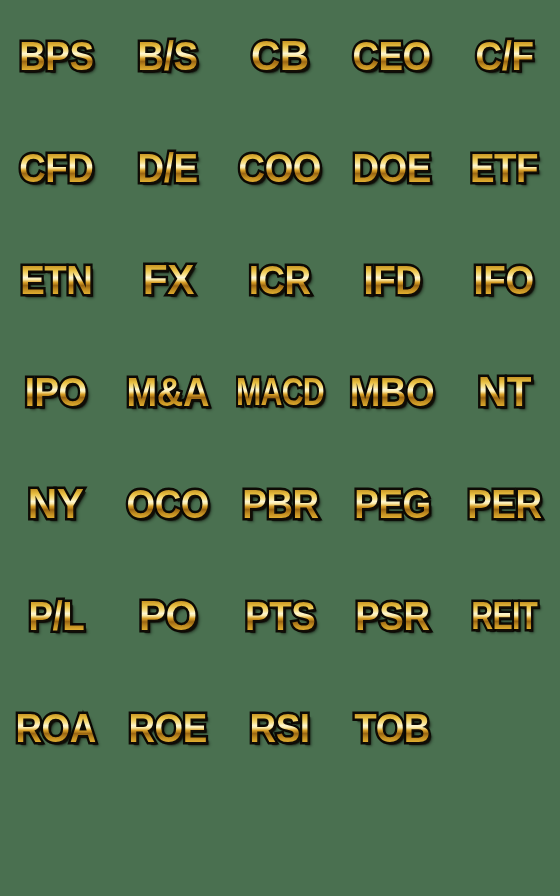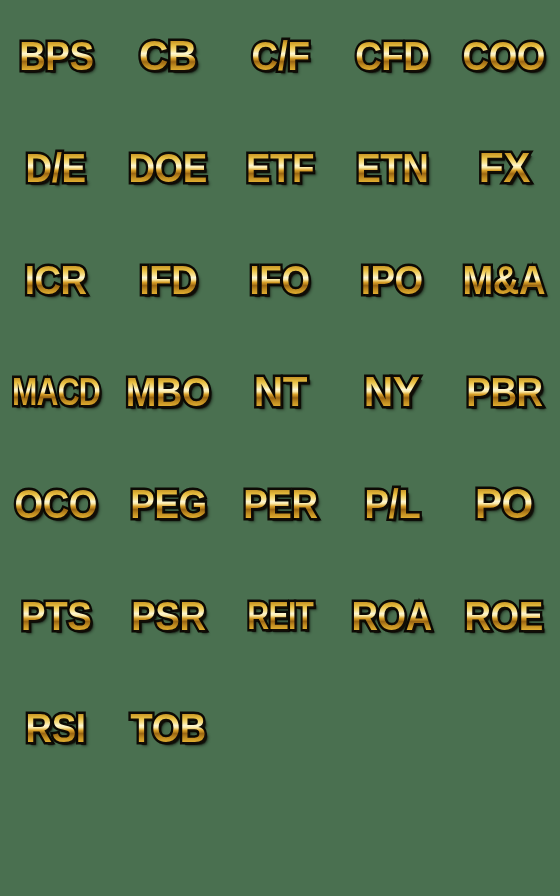--- a/index.html
+++ b/index.html
@@ -101,35 +101,41 @@
   }
 </style>
 </head>
 <body style="background: rgb(74, 112, 80);">
 
 <div id="sheet" style="grid-template-columns: repeat(5, 112px); grid-template-rows: repeat(8, 112px);">
     <div class="cell">
       <span class="word"><span class="shade">BPS</span><span class="gold">BPS</span></span>
     </div>
     <div class="cell">
+      <span class="word"><span class="shade">B/S</span><span class="gold">B/S</span></span>
+    </div>
+    <div class="cell">
       <span class="word w2"><span class="shade">CB</span><span class="gold">CB</span></span>
     </div>
     <div class="cell">
+      <span class="word"><span class="shade">CEO</span><span class="gold">CEO</span></span>
+    </div>
+    <div class="cell">
       <span class="word"><span class="shade">C/F</span><span class="gold">C/F</span></span>
     </div>
     <div class="cell">
       <span class="word"><span class="shade">CFD</span><span class="gold">CFD</span></span>
     </div>
     <div class="cell">
+      <span class="word"><span class="shade">D/E</span><span class="gold">D/E</span></span>
+    </div>
+    <div class="cell">
       <span class="word"><span class="shade">COO</span><span class="gold">COO</span></span>
     </div>
     <div class="cell">
-      <span class="word"><span class="shade">D/E</span><span class="gold">D/E</span></span>
-    </div>
-    <div class="cell">
       <span class="word"><span class="shade">DOE</span><span class="gold">DOE</span></span>
     </div>
     <div class="cell">
       <span class="word"><span class="shade">ETF</span><span class="gold">ETF</span></span>
     </div>
     <div class="cell">
       <span class="word"><span class="shade">ETN</span><span class="gold">ETN</span></span>
     </div>
     <div class="cell">
       <span class="word w2"><span class="shade">FX</span><span class="gold">FX</span></span>
@@ -155,24 +161,24 @@
     <div class="cell">
       <span class="word"><span class="shade">MBO</span><span class="gold">MBO</span></span>
     </div>
     <div class="cell">
       <span class="word w2"><span class="shade">NT</span><span class="gold">NT</span></span>
     </div>
     <div class="cell">
       <span class="word w2"><span class="shade">NY</span><span class="gold">NY</span></span>
     </div>
     <div class="cell">
+      <span class="word"><span class="shade">OCO</span><span class="gold">OCO</span></span>
+    </div>
+    <div class="cell">
       <span class="word"><span class="shade">PBR</span><span class="gold">PBR</span></span>
-    </div>
-    <div class="cell">
-      <span class="word"><span class="shade">OCO</span><span class="gold">OCO</span></span>
     </div>
     <div class="cell">
       <span class="word"><span class="shade">PEG</span><span class="gold">PEG</span></span>
     </div>
     <div class="cell">
       <span class="word"><span class="shade">PER</span><span class="gold">PER</span></span>
     </div>
     <div class="cell">
       <span class="word"><span class="shade">P/L</span><span class="gold">P/L</span></span>
     </div>

